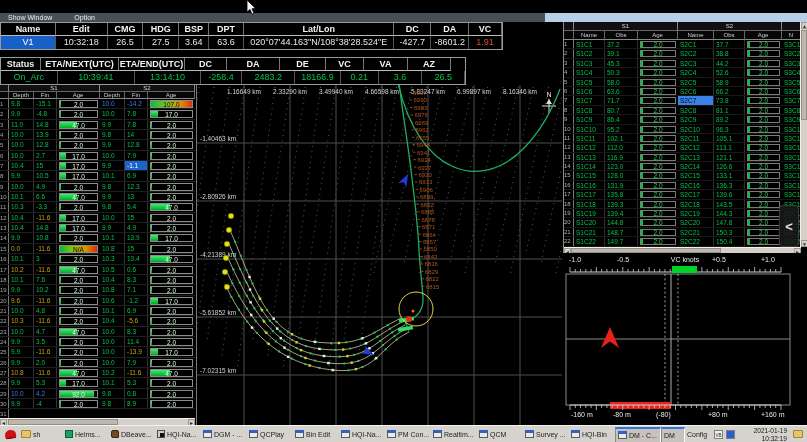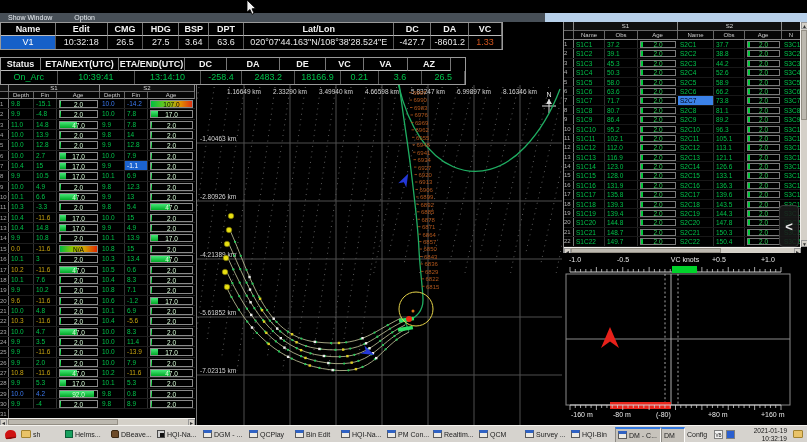--- a/index.html
+++ b/index.html
@@ -127,21 +127,21 @@
       <div class="frow">
         <span class="tdc sel" style="width: 55px;">V1</span>
         <span class="tdc" style="width: 52px;">10:32:18</span>
         <span class="tdc" style="width: 36px;">26.5</span>
         <span class="tdc" style="width: 36px;">27.5</span>
         <span class="tdc" style="width: 30px;">3.64</span>
         <span class="tdc" style="width: 35px;">63.6</span>
         <span class="tdc" style="width: 151px;">020°07'44.163"N/108°38'28.524"E</span>
         <span class="tdc" style="width: 37px;">-427.7</span>
         <span class="tdc" style="width: 38px;">-8601.2</span>
-        <span class="tdc vc" style="width: 33px;">1.33</span>
+        <span class="tdc vc" style="width: 33px;">1.91</span>
       </div>
     </div>
   <div id="statusTable">
       <div class="frow">
         <span class="thc" style="width: 40px;">Status</span>
         <span class="thc" style="width: 78px;">ETA/NEXT(UTC)</span>
         <span class="thc" style="width: 66px;">ETA/END(UTC)</span>
         <span class="thc" style="width: 42px;">DC</span>
         <span class="thc" style="width: 53px;">DA</span>
         <span class="thc" style="width: 46px;">DE</span>

